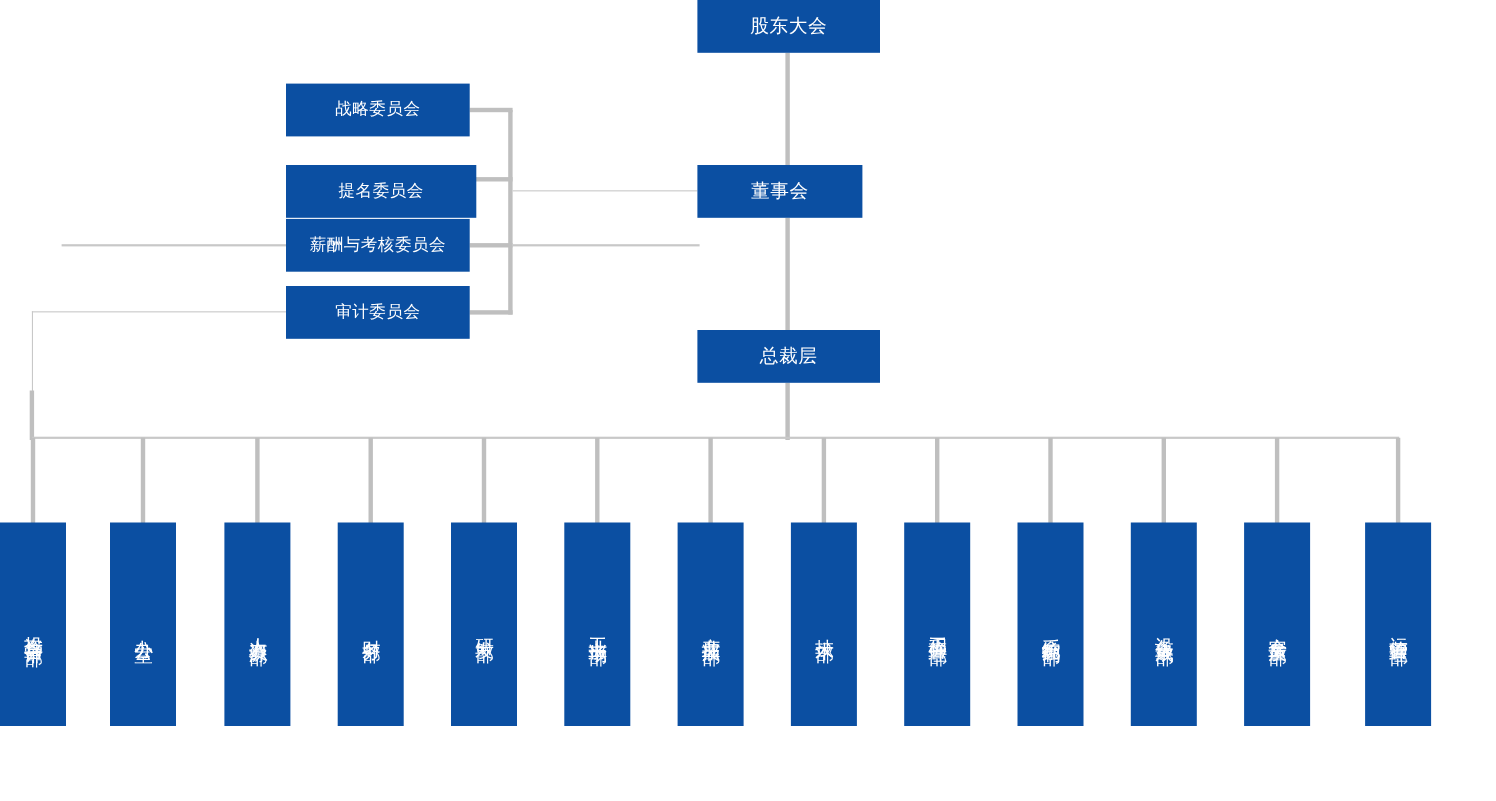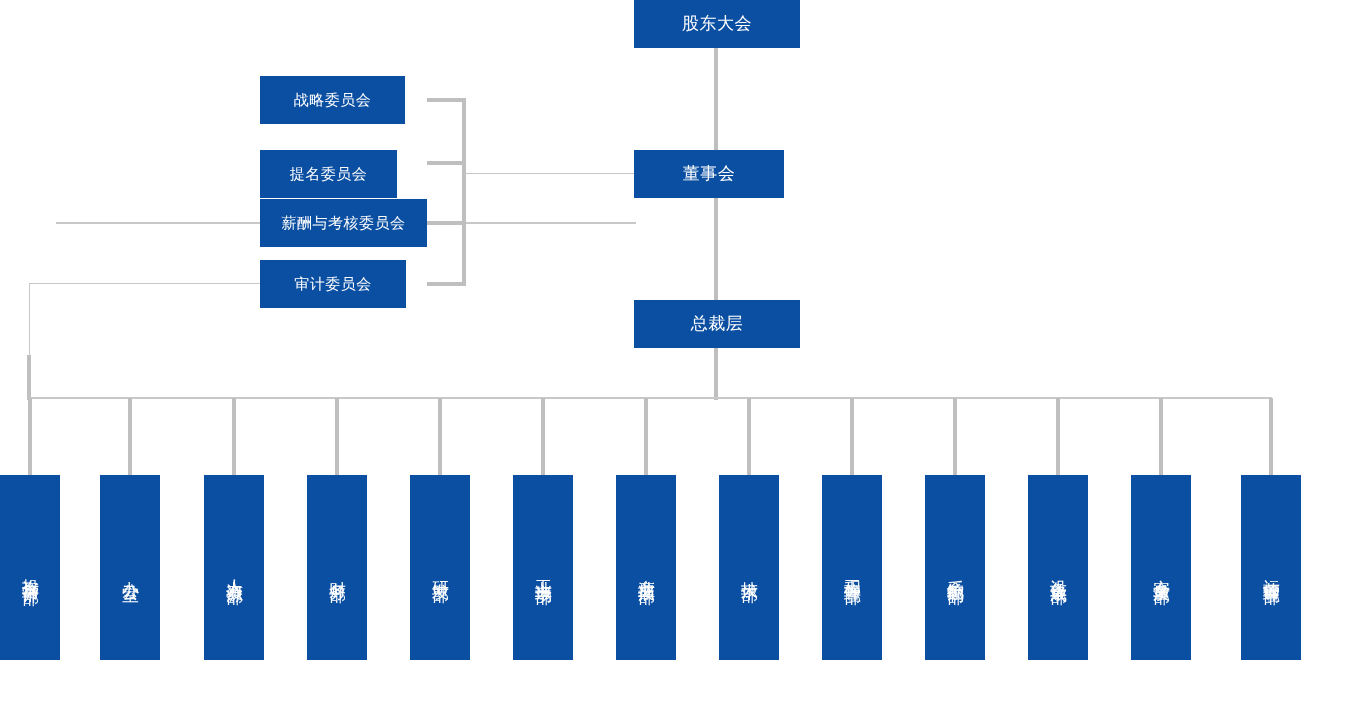--- a/index.html
+++ b/index.html
@@ -100,30 +100,30 @@
         <span>股东大会</span>
       </div>
       <div class="node top" style="left: 634px; top: 150px; width: 150px; height: 48px;">
         <span>董事会</span>
       </div>
       <div class="node top" style="left: 634px; top: 300px; width: 166px; height: 48px;">
         <span>总裁层</span>
       </div>
     </div>
   <div id="committee-layer">
-      <div class="node committee" style="left: 260px; top: 76px; width: 145px; height: 48px;">
+      <div class="node committee" style="left: 260px; top: 76px; width: 167px; height: 48px;">
         <span>战略委员会</span>
       </div>
-      <div class="node committee" style="left: 260px; top: 150px; width: 137px; height: 48px;">
+      <div class="node committee" style="left: 260px; top: 150px; width: 173px; height: 48px;">
         <span>提名委员会</span>
       </div>
       <div class="node committee" style="left: 260px; top: 199px; width: 167px; height: 48px;">
         <span>薪酬与考核委员会</span>
       </div>
-      <div class="node committee" style="left: 260px; top: 260px; width: 146px; height: 48px;">
+      <div class="node committee" style="left: 260px; top: 260px; width: 167px; height: 48px;">
         <span>审计委员会</span>
       </div>
     </div>
   <div id="dept-layer">
       <div class="node dept" style="left: 0px; top: 475px; width: 60px; height: 185px;">
         <span>投资与审计部</span>
       </div>
       <div class="node dept" style="left: 100px; top: 475px; width: 60px; height: 185px;">
         <span>办公室</span>
       </div>

